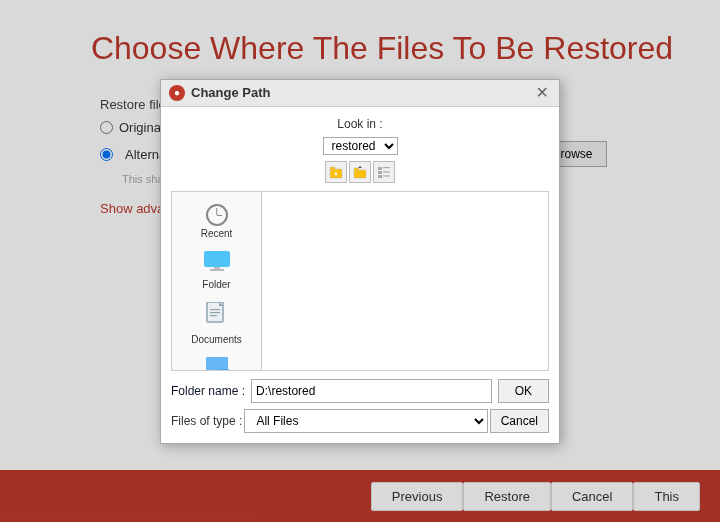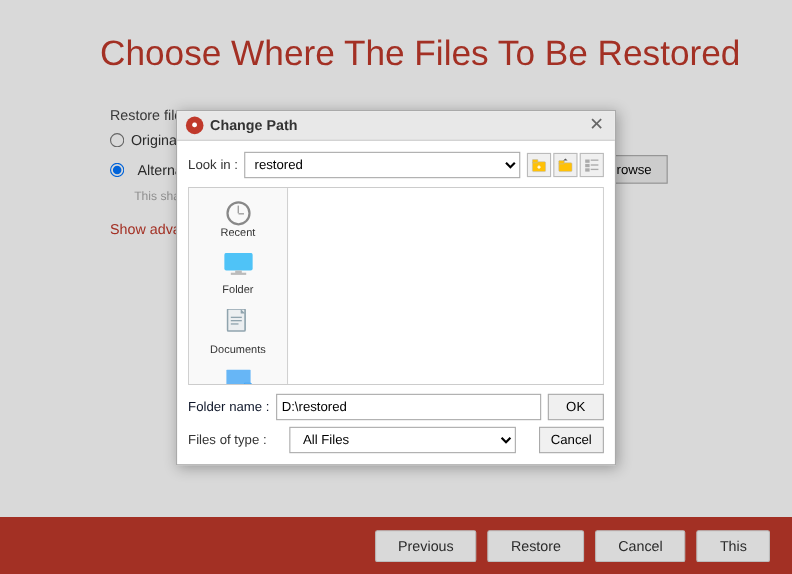--- a/index.html
+++ b/index.html
@@ -92,21 +92,20 @@
       position: absolute;
       bottom: 0;
       left: 0;
       width: 720px;
       height: 52px;
       background: #c0392b;
       display: flex;
       align-items: center;
       justify-content: flex-end;
       padding: 0 20px;
-      gap: 10px;
     }
 
     .footer-btn {
       background: #fff;
       border: 1px solid #ddd;
       padding: 6px 20px;
       font-size: 13px;
       cursor: pointer;
       border-radius: 2px;
       color: #333;
@@ -172,20 +171,21 @@
 
     .dialog-body {
       padding: 10px;
     }
 
     .look-in-row {
       display: flex;
       align-items: center;
       gap: 6px;
       margin-bottom: 8px;
+      flex-direction: column;
     }
 
     .look-in-label {
       font-size: 12px;
       color: #333;
       white-space: nowrap;
     }
 
     .look-in-select {
       flex: 1;
@@ -285,21 +285,21 @@
       border: 1px solid #aaa;
       padding: 3px 16px;
       font-size: 12px;
       cursor: pointer;
       height: 24px;
     }
 
     .files-type-row {
       display: flex;
       align-items: center;
-      gap: 21px;
+      gap: 2px;
     }
 
     .files-type-label {
       font-size: 12px;
       color: #333;
       white-space: nowrap;
     }
 
     .files-type-select {
       flex: 1;

